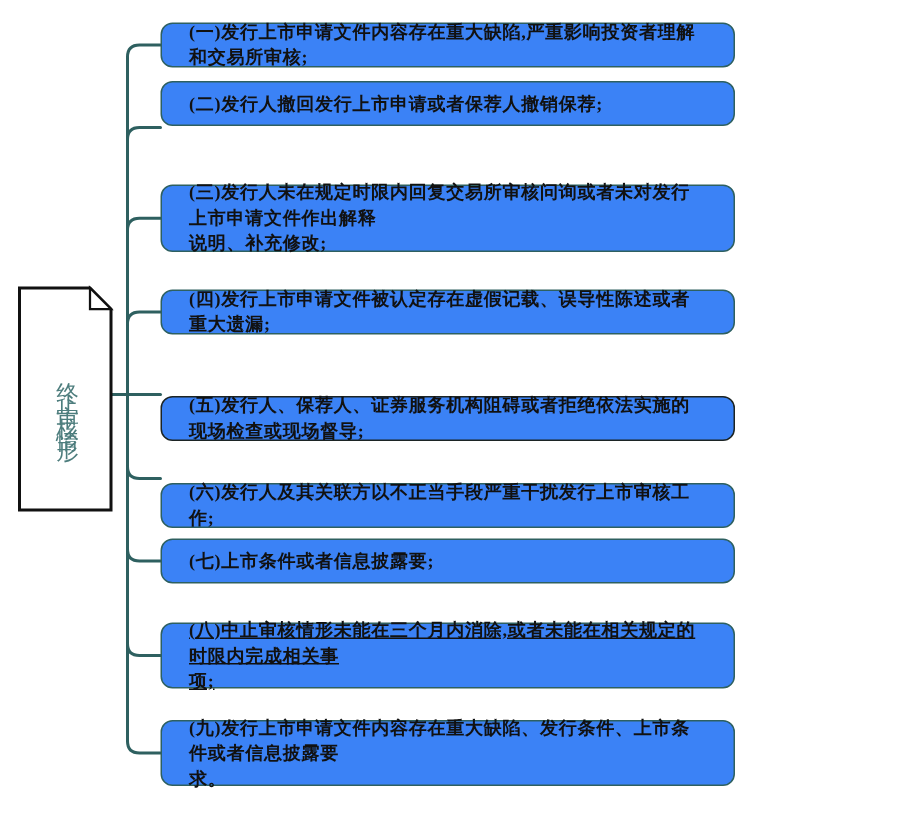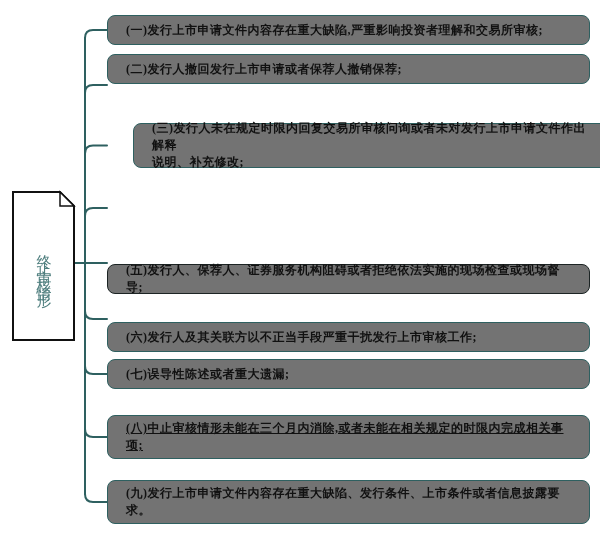--- a/index.html
+++ b/index.html
@@ -56,42 +56,42 @@
     writing-mode:vertical-lr;
     text-orientation:upright;
     letter-spacing:8px;
     font-size:15px;
     color:var(--root_text);
     z-index:2;
   }
   .branch{
     position:absolute;
     left:107px;
-    width:483px;
+    width:383px;
     box-sizing:border-box;
-    background:#737373;
+    background:#3b82f6;
     border:1.5px solid var(--branch_border);
     border-radius:8px;
     display:flex;
     align-items:center;
     padding:2px 24px 2px 18px;
     font-size:12px;
     line-height:17px;
     font-weight:600;
     color:var(--item_text);
     white-space:pre-line;
     letter-spacing:0.5px;
     z-index:1;
   }
   .branch.highlight{
     border-color:var(--highlight_border);
   }
   .b1{top:15px;height:30px;}
   .b2{top:54px;height:30px;}
-  .b3{top:123px;height:45px;margin-left:26px;}
+  .b3{top:123px;height:45px;}
   .b4{top:193px;height:30px;}
   .b5{top:248px;height:30px;margin-top:16px;}
   .b6{top:322px;height:30px;}
   .b7{top:359px;height:30px;}
   .b8{top:415px;height:44px;text-decoration:underline;}
   .b9{top:480px;height:44px;}
 </style>
 </head>
 <body>
 
@@ -114,21 +114,22 @@
     <path class="doc-shape" d="M13,192 L60,192 L74,206 L74,340 L13,340 Z"></path>
     <path class="doc-fold" d="M60,192 L60,206 L74,206 Z"></path>
   </svg>
 
   <div class="root-label">终止审核情形</div>
 
   <div class="branch b1">(一)发行上市申请文件内容存在重大缺陷,严重影响投资者理解和交易所审核;</div>
   <div class="branch b2">(二)发行人撤回发行上市申请或者保荐人撤销保荐;</div>
   <div class="branch b3">(三)发行人未在规定时限内回复交易所审核问询或者未对发行上市申请文件作出解释
 说明、补充修改;</div>
+  <div class="branch b4">(四)发行上市申请文件被认定存在虚假记载、误导性陈述或者重大遗漏;</div>
   <div class="branch b5 highlight">(五)发行人、保荐人、证券服务机构阻碍或者拒绝依法实施的现场检查或现场督导;</div>
   <div class="branch b6">(六)发行人及其关联方以不正当手段严重干扰发行上市审核工作;</div>
-  <div class="branch b7">(七)误导性陈述或者重大遗漏;</div>
+  <div class="branch b7">(七)上市条件或者信息披露要;</div>
   <div class="branch b8">(八)中止审核情形未能在三个月内消除,或者未能在相关规定的时限内完成相关事
 项;</div>
   <div class="branch b9">(九)发行上市申请文件内容存在重大缺陷、发行条件、上市条件或者信息披露要
 求。</div>
 
 </div>
 
 </body></html>

